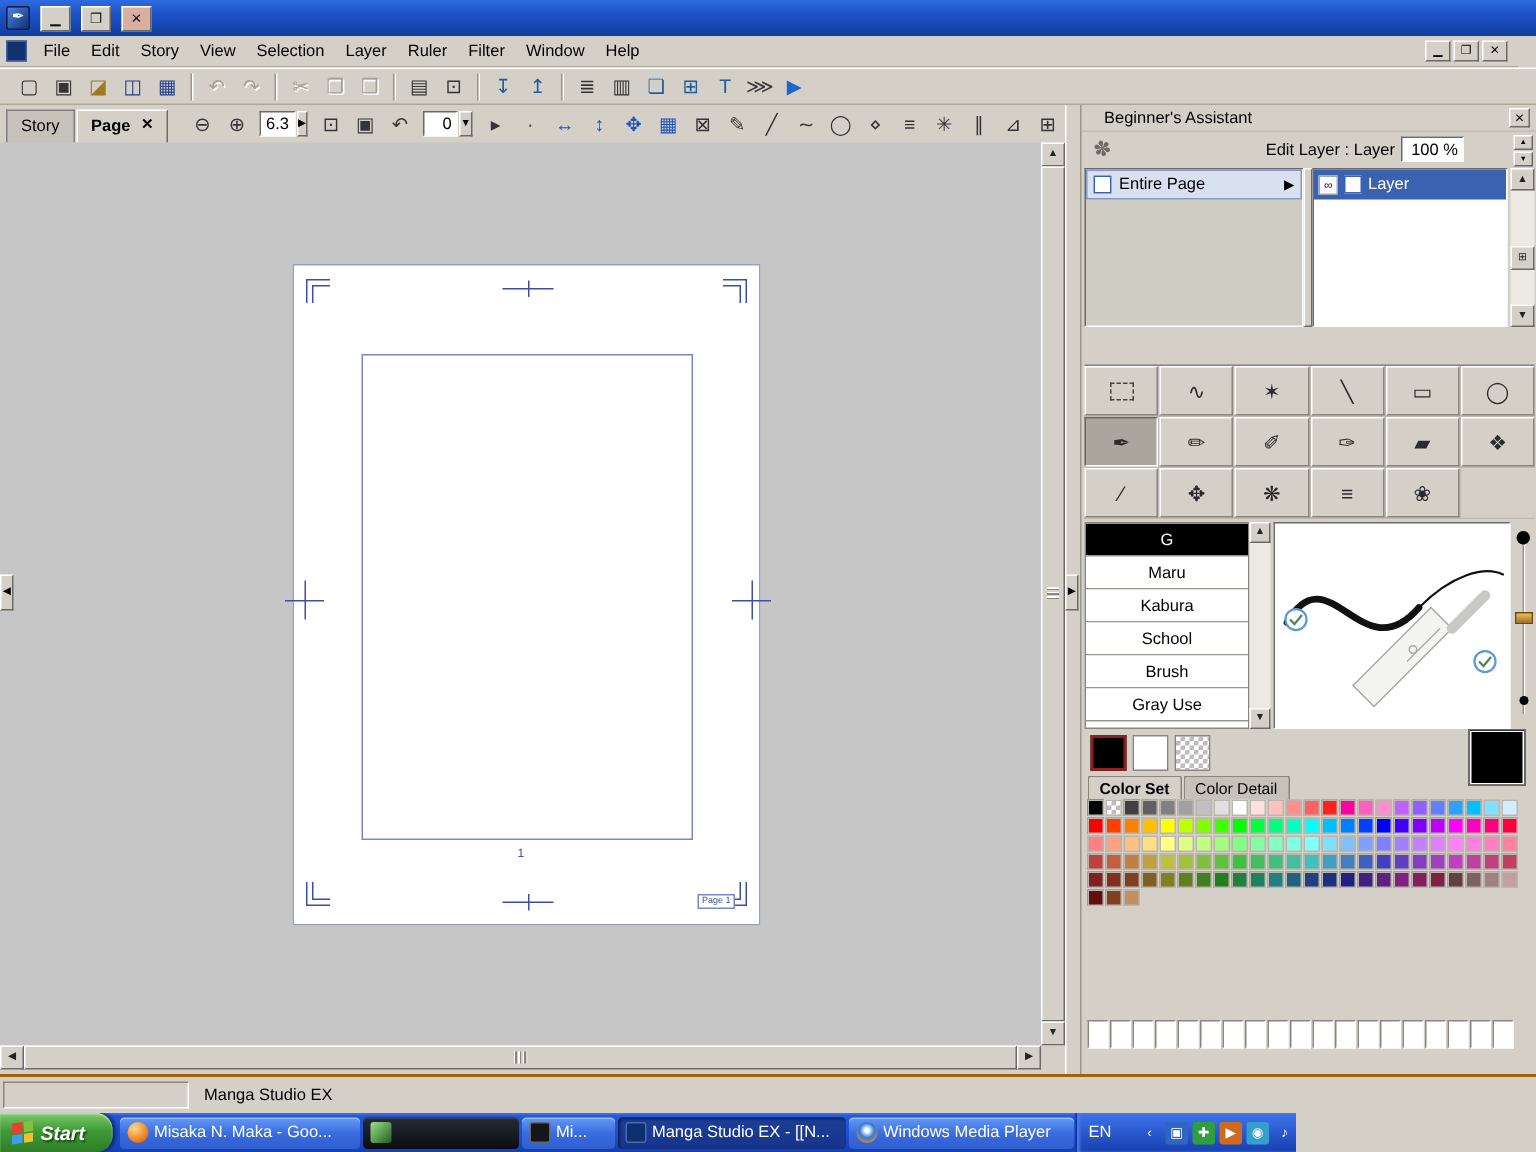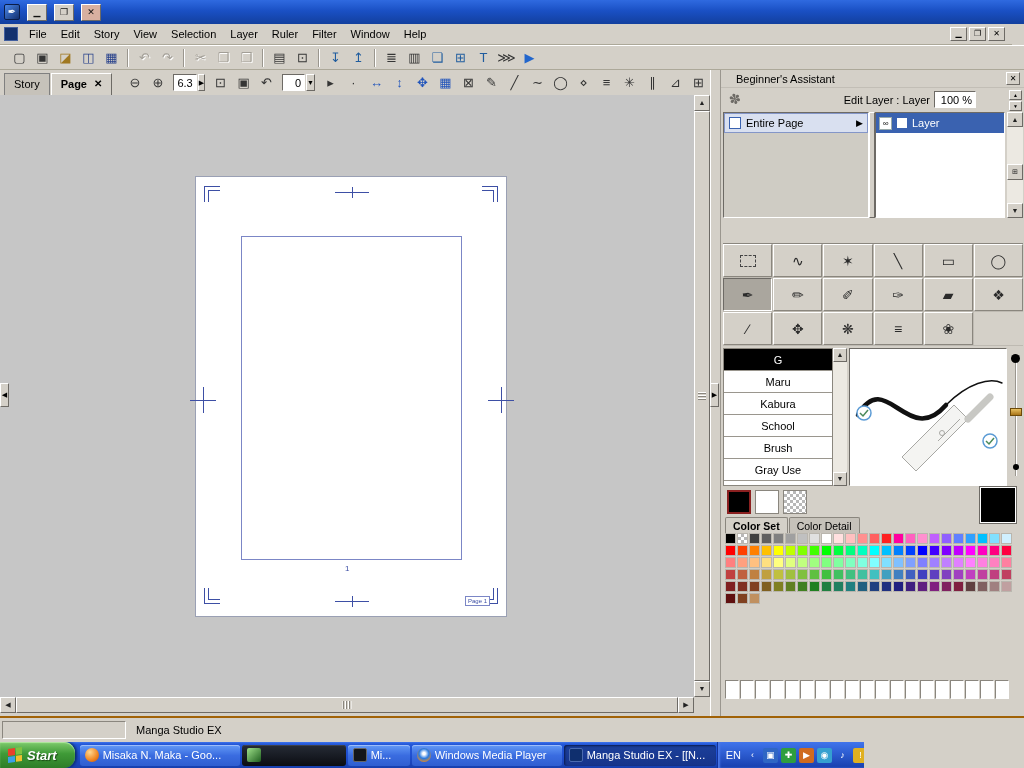--- a/index.html
+++ b/index.html
@@ -131,21 +131,21 @@
 .task-btn{height:21px;margin:0 1px;background:linear-gradient(180deg,#639af6 0%,#3a6ce0 50%,#2f5ed0 100%);border-radius:3px;box-shadow:inset 0 1px 0 #9cbcfa;color:#fff;display:flex;align-items:center;gap:4px;padding:0 5px;overflow:hidden;white-space:nowrap;flex:0 0 auto}
 .task-btn.active{background:linear-gradient(180deg,#1c3f9a,#16348a);box-shadow:inset 1px 1px 2px #0a1c50}
 .task-btn.dark{background:linear-gradient(180deg,#262b36,#0b0d12);box-shadow:inset 0 1px 0 #3c414c}
 .task-label{overflow:hidden;text-overflow:ellipsis}
 .task-ico{width:14px;height:14px;flex:0 0 auto;border-radius:2px}
 .ti-firefox{border-radius:50%;background:radial-gradient(circle at 35% 30%,#ffd790,#f08520 60%,#b84c0c)}
 .ti-game{background:linear-gradient(135deg,#9fe08a,#1e5e1e)}
 .ti-doc{background:#14161c;border:1px solid #666}
 .ti-wmp{border-radius:50%;background:radial-gradient(circle at 50% 40%,#fff 12%,#2a7ae0 45%,#e88a20 80%)}
 .ti-manga{background:#0f2f6e;border:1px solid #4a6ab0}
-.tray{margin-left:auto;height:26px;display:flex;align-items:center;gap:4px;padding:0 8px 0 8px;border-left:1px solid #12339a;box-shadow:inset 2px 0 2px #4a78e8;background:linear-gradient(180deg,#3f74ec,#173fae)}
+.tray{margin-left:auto;height:26px;display:flex;align-items:center;gap:18px;padding:0 8px 0 8px;border-left:1px solid #12339a;box-shadow:inset 2px 0 2px #4a78e8;background:linear-gradient(180deg,#3f74ec,#173fae)}
 .tray-lang{color:#fff}
 .tray-ico{width:15px;height:15px;color:#fff;font-size:9px;line-height:15px;text-align:center;flex:0 0 auto}
 .tray-ico.chip{border-radius:2px}
 .tray-time{color:#fff;font-size:10.5px;white-space:nowrap;margin-left:3px}
 .tray-time .mer{font-size:8.5px}
 </style>
 </head>
 <body>
 
 <div id="app">
@@ -541,27 +541,27 @@
           <span class="task-label">Misaka N. Maka - Goo...</span>
         </button>
         <button class="task-btn dark" style="width: 104px;">
           <span class="task-ico ti-game"></span>
           <span class="task-label"></span>
         </button>
         <button class="task-btn" style="width: 62px;">
           <span class="task-ico ti-doc"></span>
           <span class="task-label">Mi...</span>
         </button>
+        <button class="task-btn active" style="width: 152px;">
+          <span class="task-ico ti-manga"></span>
+          <span class="task-label">Manga Studio EX - [[N...</span>
+        </button>
         <button class="task-btn" style="width: 150px;">
           <span class="task-ico ti-wmp"></span>
           <span class="task-label">Windows Media Player</span>
-        </button>
-        <button class="task-btn active" style="width: 152px;">
-          <span class="task-ico ti-manga"></span>
-          <span class="task-label">Manga Studio EX - [[N...</span>
         </button>
       </div>
     <div class="tray">
       <span class="tray-lang">EN</span>
       <span id="trayicons" style="display:flex;gap:3px;align-items:center">
           <span class="tray-ico">‹</span>
           <span class="tray-ico chip" style="background: rgb(47, 102, 196);">▣</span>
           <span class="tray-ico chip" style="background: rgb(47, 158, 63);">✚</span>
           <span class="tray-ico chip" style="background: rgb(208, 106, 31);">▶</span>
           <span class="tray-ico chip" style="background: rgb(53, 160, 208);">◉</span>

